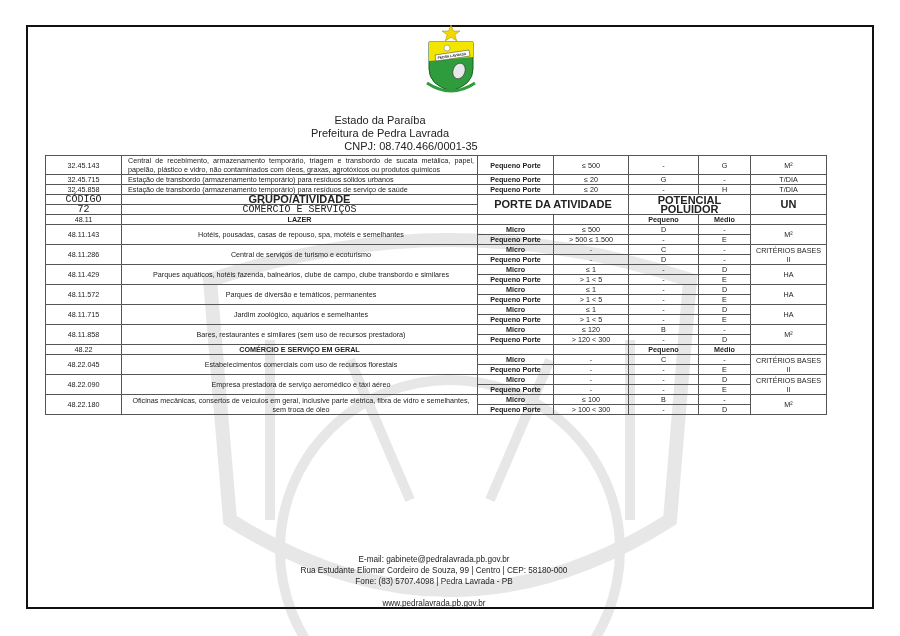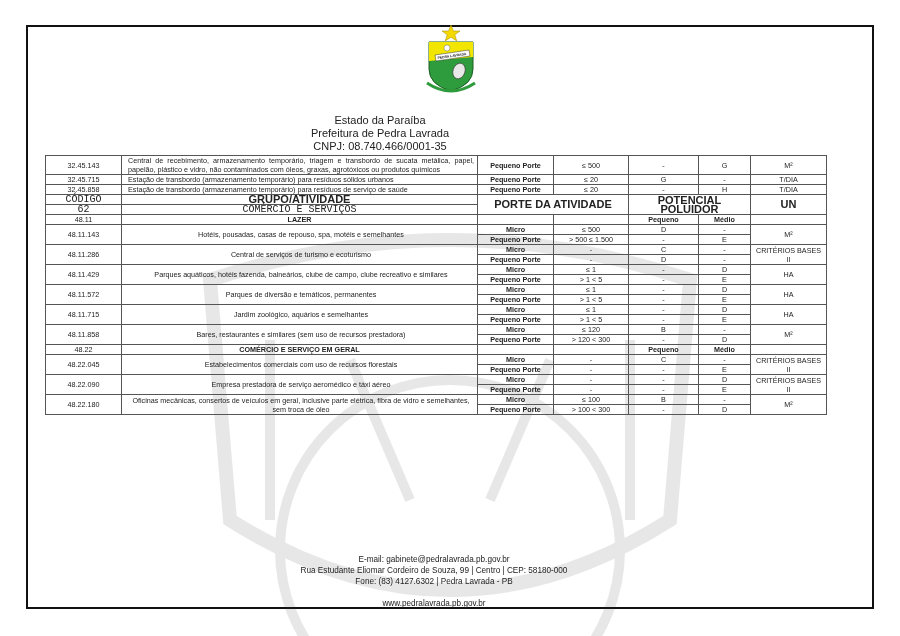--- a/index.html
+++ b/index.html
@@ -44,21 +44,21 @@
   <path d="M6 17 L50 17 L50 32 L6 36 Z" fill="#f2e600"></path>
   <path d="M12 30 L46 25 L47 31 L13 36 Z" fill="#ffffff" stroke="#333" stroke-width="0.5"></path>
   <text x="29" y="32" font-size="3.4" text-anchor="middle" fill="#222" transform="rotate(-8 29 31)" font-family="Liberation Sans, sans-serif" font-weight="bold">PEDRA LAVRADA</text>
   <ellipse cx="36" cy="46" rx="6" ry="8" fill="#e8e8e8" stroke="#333" stroke-width="0.6" transform="rotate(20 36 46)"></ellipse>
   <circle cx="24" cy="23" r="3" fill="#ffffff" stroke="#555" stroke-width="0.4"></circle>
   <path d="M4 58 Q28 74 52 58" fill="none" stroke="#2e9b3c" stroke-width="3"></path>
 </svg>
 
 <div class="head-text" style="top:114px;">Estado da Paraíba</div>
 <div class="head-text" style="top:127px;">Prefeitura de Pedra Lavrada</div>
-<div class="head-text" style="top:140px;">CNPJ: 08.740.466/0001-35</div>
+<div class="head-text" style="top:140px;padding-left:31px;">CNPJ: 08.740.466/0001-35</div>
 
 <table class="lic">
   <colgroup>
     <col style="width:76px">
       <col style="width:356px">
       <col style="width:76px">
       <col style="width:75px">
     <col style="width:70px">
       <col style="width:52px">
       <col style="width:76px">
@@ -92,21 +92,21 @@
         <td>T/DIA</td>
       </tr>
       <tr>
         <td class="big">CÓDIGO</td>
         <td class="bigb">GRUPO/ATIVIDADE</td>
         <td class="bigb" colspan="2" rowspan="2">PORTE DA ATIVIDADE</td>
         <td class="bigb" colspan="2" rowspan="2">POTENCIAL POLUIDOR</td>
         <td class="bigb" rowspan="2">UN</td>
       </tr>
       <tr>
-        <td class="big">62</td>
+        <td class="big">72</td>
         <td class="big">COMÉRCIO E SERVIÇOS</td>
       </tr>
       <tr>
         <td class="tall1">48.11</td>
         <td class="bold">LAZER</td>
         <td></td>
         <td></td>
         <td class="bold">Pequeno</td>
         <td class="bold">Médio</td>
         <td></td>
@@ -136,21 +136,21 @@
         <td rowspan="2">CRITÉRIOS BASES II</td>
       </tr>
       <tr>
         <td class="bold tall1">Pequeno Porte</td>
         <td>-</td>
         <td>D</td>
         <td>-</td>
       </tr>
       <tr>
         <td rowspan="2">48.11.429</td>
-        <td class="desc" rowspan="2">Parques aquáticos, hotéis fazenda, balneários, clube de campo, clube recreativo e similares</td>
+        <td class="desc" rowspan="2">Parques aquáticos, hotéis fazenda, balneários, clube de campo, clube transbordo e similares</td>
         <td class="bold tall1">Micro</td>
         <td>≤ 1</td>
         <td>-</td>
         <td>D</td>
         <td rowspan="2">HA</td>
       </tr>
       <tr>
         <td class="bold tall1">Pequeno Porte</td>
         <td>&gt; 1 &lt; 5</td>
         <td>-</td>
@@ -252,15 +252,15 @@
       <tr>
         <td class="bold tall2">Pequeno Porte</td>
         <td>&gt; 100 &lt; 300</td>
         <td>-</td>
         <td>D</td>
       </tr>
     </tbody>
 </table>
 
 <div class="footer" style="top:565px;">Rua Estudante Eliomar Cordeiro de Souza, 99 | Centro | CEP: 58180-000</div>
-<div class="footer" style="top:576px;">Fone: (83) 4127.6302 | Pedra Lavrada - PB</div>
+<div class="footer" style="top:576px;">Fone: (83) 5707.4098 | Pedra Lavrada - PB</div>
 <div class="footer" style="top:554px;">E-mail: gabinete@pedralavrada.pb.gov.br</div>
 <div class="footer" style="top:598px;">www.pedralavrada.pb.gov.br</div>
 
 </body></html>

